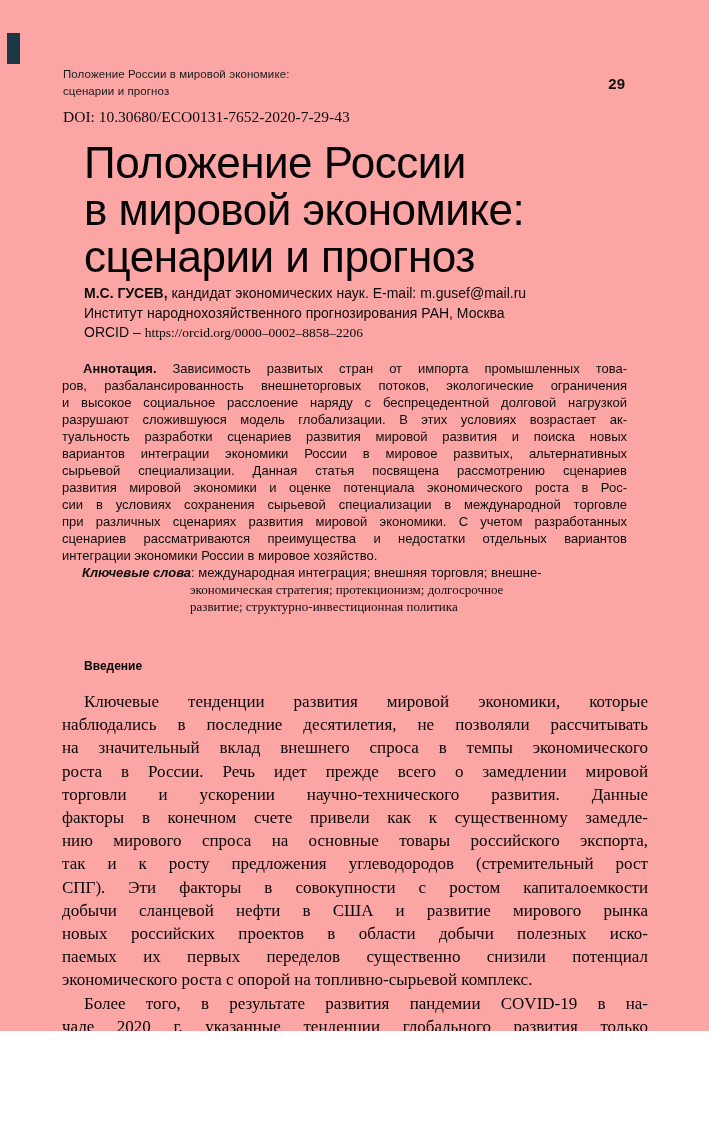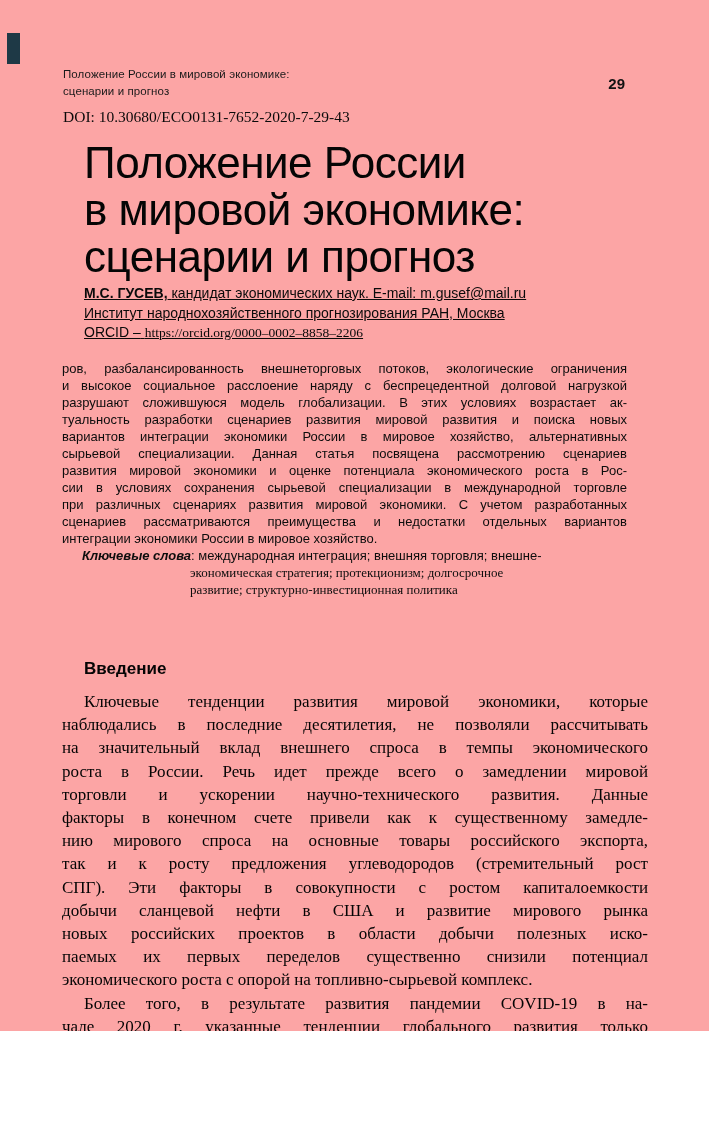--- a/index.html
+++ b/index.html
@@ -25,40 +25,40 @@
   .pageno { font-size:15px; font-weight:bold; color:#111; }
 
   .doi { position:absolute; left:63px; top:108px; font-size:15.5px; color:#0a0a0a; }
 
   .title {
     position:absolute; left:84px; top:139px;
     font-size:44px; line-height:47px; font-weight:400;
     letter-spacing:-0.5px; color:#050505; white-space:nowrap;
   }
 
-  .author { position:absolute; left:84px; top:284px; font-size:14px; line-height:19.5px; color:#0a0a0a;text-decoration:underline; }
+  .author { position:absolute; left:84px; top:284px; font-size:14px; line-height:19.5px; color:#0a0a0a; }
   .orcid-url { font-size:13.5px; }
 
   .abstract {
     position:absolute; left:62px; top:360px; width:565px;
     font-size:13px; line-height:17px; color:#0d0d0d;
   }
   .abs-first { text-align:justify; text-align-last:justify; padding-left:21px; }
 
   .jlines .tline { text-align:justify; text-align-last:justify; }
   .jlines .tline:last-child { text-align-last:auto; }
   .jlines.justify-all .tline:last-child { text-align-last:justify; }
   .indent-first .tline:first-child { text-indent:22px; }
 
   .kw-first { padding-left:20px; }
   .kw-cont .tline { padding-left:128px;font-family:Liberation Serif, serif; }
 
   .heading {
     position:absolute; left:84px; top:659px;
-    font-size:17px; font-weight:bold; color:#050505;
+    font-size:12px; font-weight:bold; color:#050505;
   }
 
   .bodytext {
     position:absolute; left:62px; top:690px; width:586px;
     font-size:17px; line-height:23.2px; color:#050505;
   }
 </style>
 </head>
 <body>
 
@@ -83,26 +83,27 @@
     <div>сценарии и прогноз</div>
   </h1>
 
   <div class="author">
     <div><span class="b">М.С. ГУСЕВ,</span> <span>кандидат экономических наук. E-mail: m.gusef@mail.ru</span></div>
     <div>Институт народнохозяйственного прогнозирования РАН, Москва</div>
     <div><span>ORCID –</span> <span class="serif orcid-url">https://orcid.org/0000–0002–8858–2206</span></div>
   </div>
 
   <div class="abstract">
+    <div class="abs-first"><span class="b">Аннотация.</span> <span>Зависимость развитых стран от импорта промышленных това-</span></div>
     <div class="jlines">
         <div class="tline">ров, разбалансированность внешнеторговых потоков, экологические ограничения</div>
         <div class="tline">и высокое социальное расслоение наряду с беспрецедентной долговой нагрузкой</div>
         <div class="tline">разрушают сложившуюся модель глобализации. В этих условиях возрастает ак-</div>
         <div class="tline">туальность разработки сценариев развития мировой развития и поиска новых</div>
-        <div class="tline">вариантов интеграции экономики России в мировое хозяйство, альтернативных</div>
+        <div class="tline">вариантов интеграции экономики России в мировое развитых, альтернативных</div>
         <div class="tline">сырьевой специализации. Данная статья посвящена рассмотрению сценариев</div>
         <div class="tline">развития мировой экономики и оценке потенциала экономического роста в Рос-</div>
         <div class="tline">сии в условиях сохранения сырьевой специализации в международной торговле</div>
         <div class="tline">при различных сценариях развития мировой экономики. С учетом разработанных</div>
         <div class="tline">сценариев рассматриваются преимущества и недостатки отдельных вариантов</div>
         <div class="tline">интеграции экономики России в мировое хозяйство.</div>
       </div>
     <div class="kw-first"><span class="bi">Ключевые слова</span><span>: международная интеграция; внешняя торговля; внешне-</span></div>
     <div class="kw-cont">
         <div class="tline">экономическая стратегия; протекционизм; долгосрочное</div>

